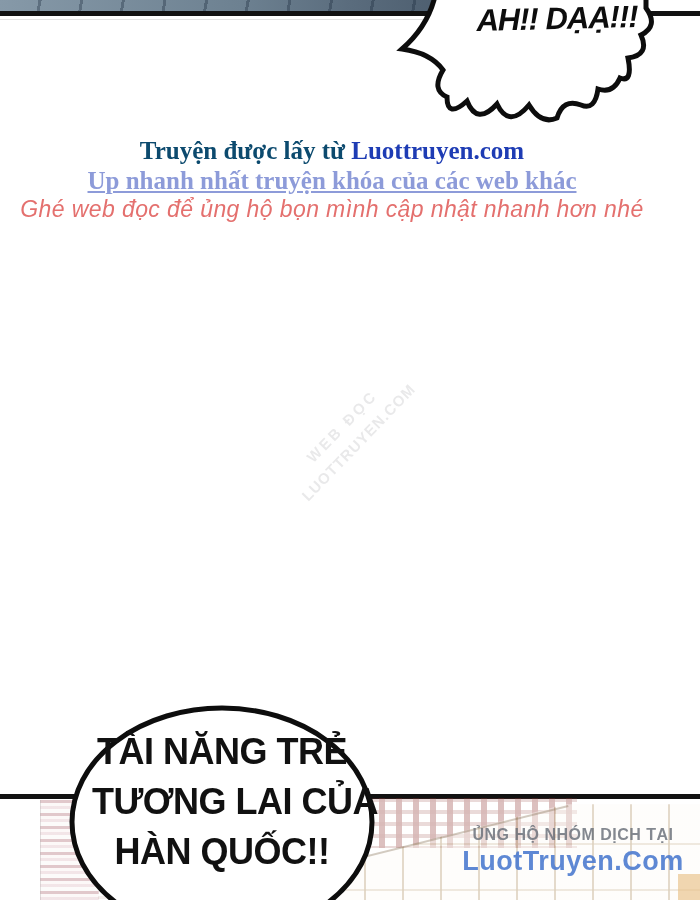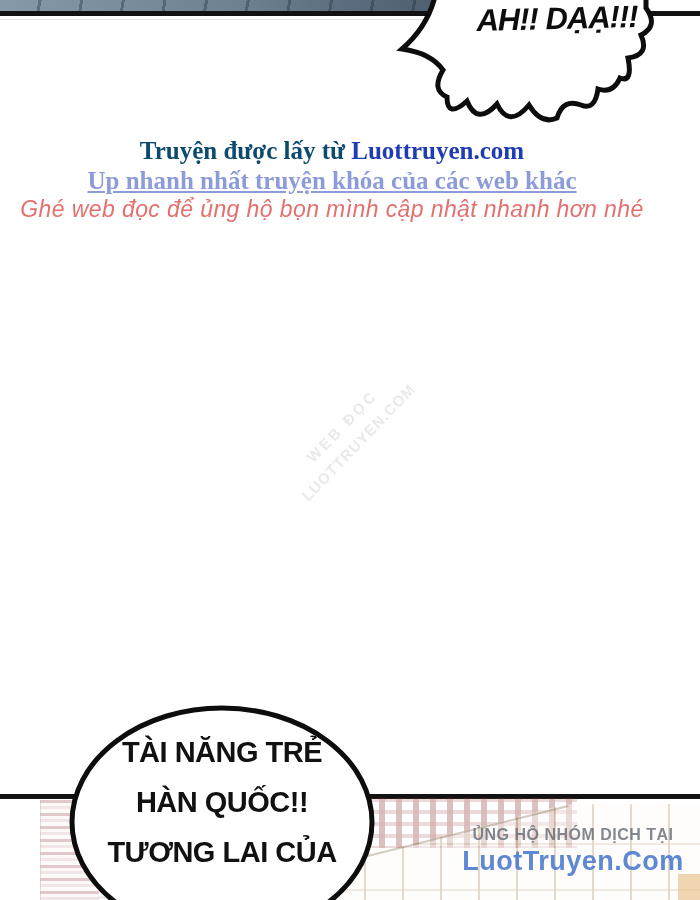--- a/index.html
+++ b/index.html
@@ -93,21 +93,21 @@
     color:rgba(104,110,120,.82);
   }
   .wm-bottom .w2{
     font-size:27px;font-weight:bold;letter-spacing:.5px;margin-top:2px;
     color:rgba(72,120,206,.88);
   }
   
   .ellipse-svg{position:absolute;left:60px;top:700px;width:326px;height:200px;}
   .ellipse-text{
     position:absolute;left:92px;top:727px;width:260px;text-align:center;
-    font-family:"Liberation Sans",sans-serif;font-weight:bold;font-size:29px;
+    font-family:"Liberation Sans",sans-serif;font-weight:bold;font-size:36px;
     line-height:50px;letter-spacing:-.5px;color:#111;
   }
   .nowrap{white-space:nowrap;display:block;}
 </style>
 </head>
 <body>
 
 <div class="page">
 
   <div class="top-strip"></div>
@@ -162,17 +162,17 @@
   <div class="wm-bottom">
     <div class="w1">ỦNG HỘ NHÓM DỊCH TẠI</div>
     <div class="w2">LuotTruyen.Com</div>
   </div>
 
   <svg class="ellipse-svg" viewBox="60 700 326 200" xmlns="http://www.w3.org/2000/svg">
     <ellipse cx="222" cy="822" rx="150" ry="114" fill="#ffffff" stroke="#0d0d0d" stroke-width="5"></ellipse>
   </svg>
   <div class="ellipse-text">
     <span class="nowrap">TÀI NĂNG TRẺ</span>
+    <span class="nowrap">TƯƠNG LAI CỦA</span>
     <span class="nowrap">HÀN QUỐC!!</span>
-    <span class="nowrap">TƯƠNG LAI CỦA</span>
   </div>
 
 </div>
 
 </body></html>

